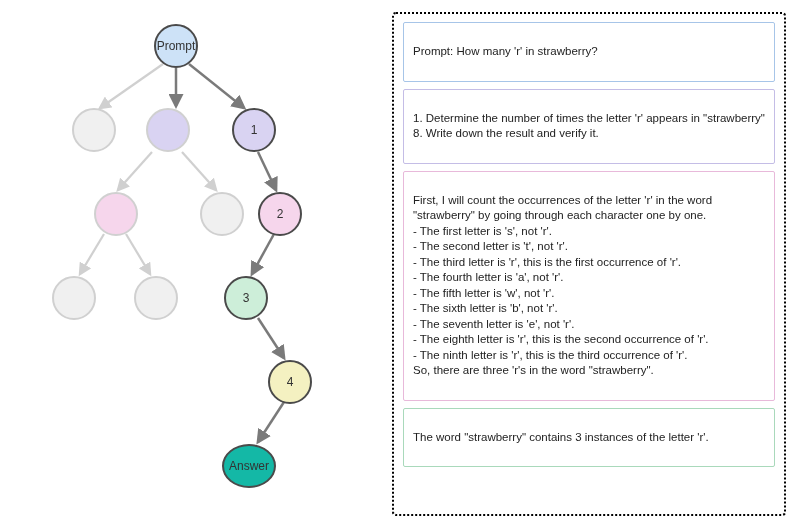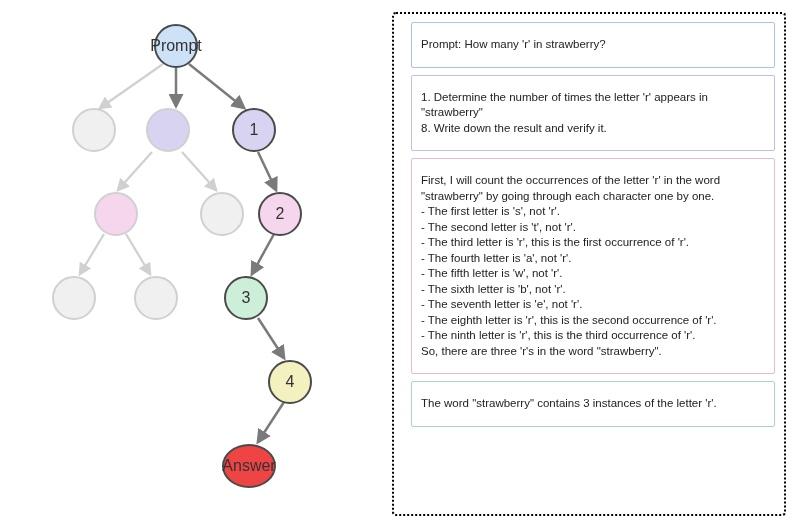--- a/index.html
+++ b/index.html
@@ -31,46 +31,45 @@
     height: 44px;
     border-radius: 50%;
     box-sizing: border-box;
     display: flex;
     align-items: center;
     justify-content: center;
     font-size: 12px;
     color: #333;
   }
   .node.answer { width: 54px; height: 44px; }
-  .lbl { font-size: 16px; }
+  .lbl { font-size: 12px; }
   
   .panel {
     position: absolute;
     left: 392px;
     top: 12px;
     width: 394px;
     height: 504px;
     border: 2px dotted #000;
     border-radius: 4px;
     padding: 8px 9px;
     box-sizing: border-box;
     display: flex;
     flex-direction: column;
     gap: 7px;
   }
   .box {
     border: 1.5px solid #ccc;
     border-radius: 2px;
-    padding: 14px 9px;
+    padding: 21px 9px;
     font-size: 11.5px;
     line-height: 1.35;
     white-space: pre-wrap;
     color: #222;
     background: #fff;
-    margin-left: 8px;
   }
 </style>
 </head>
 <body>
 
 <div class="stage">
 
   <svg class="tree-svg" viewBox="0 0 380 528">
     <defs>
       <marker id="ah-active" viewBox="0 0 10 10" refX="8" refY="5" markerWidth="6" markerHeight="6" orient="auto-start-reverse">
@@ -117,21 +116,21 @@
   <div class="node" style="left:134px; top:276px; background:#f0f0f0; border:2px solid #d0d0d0;"></div>
 
   <div class="node" style="left:224px; top:276px; background:#cdeed9; border:2px solid #4a4a4a;">
     <span class="lbl">3</span>
   </div>
 
   <div class="node" style="left:268px; top:360px; background:#f4f1c1; border:2px solid #4a4a4a;">
     <span class="lbl">4</span>
   </div>
 
-  <div class="node answer" style="left:222px; top:444px; background:#ef4444; border:2px solid #4a4a4a;">
+  <div class="node answer" style="left:222px; top:444px; background:#14b8a6; border:2px solid #4a4a4a;">
     <span class="lbl">Answer</span>
   </div>
 
   <div class="panel">
     <div class="box" style="border-color:#a7c5e8">Prompt: How many 'r' in strawberry?</div>
     <div class="box" style="border-color:#c4bde6">1. Determine the number of times the letter 'r' appears in "strawberry"
 8. Write down the result and verify it.</div>
     <div class="box" style="border-color:#e8b9da">First, I will count the occurrences of the letter 'r' in the word "strawberry" by going through each character one by one.
 - The first letter is 's', not 'r'.
 - The second letter is 't', not 'r'.

